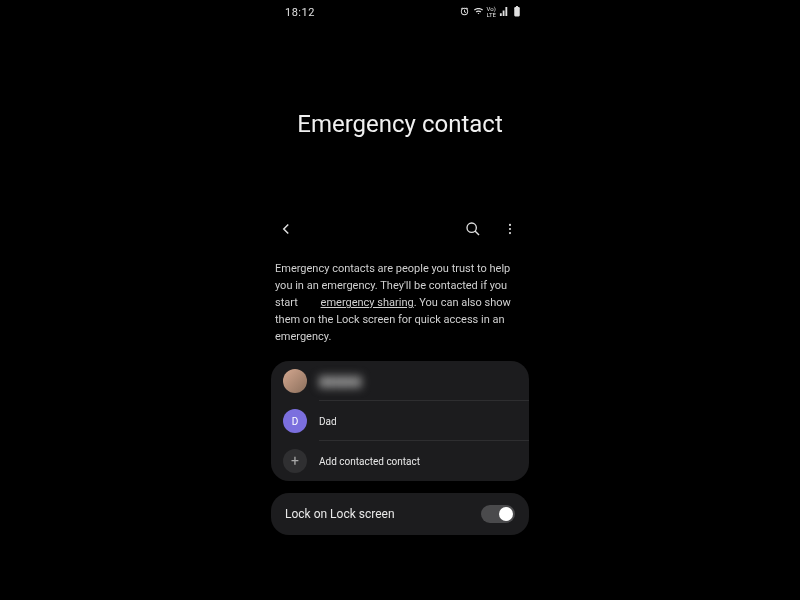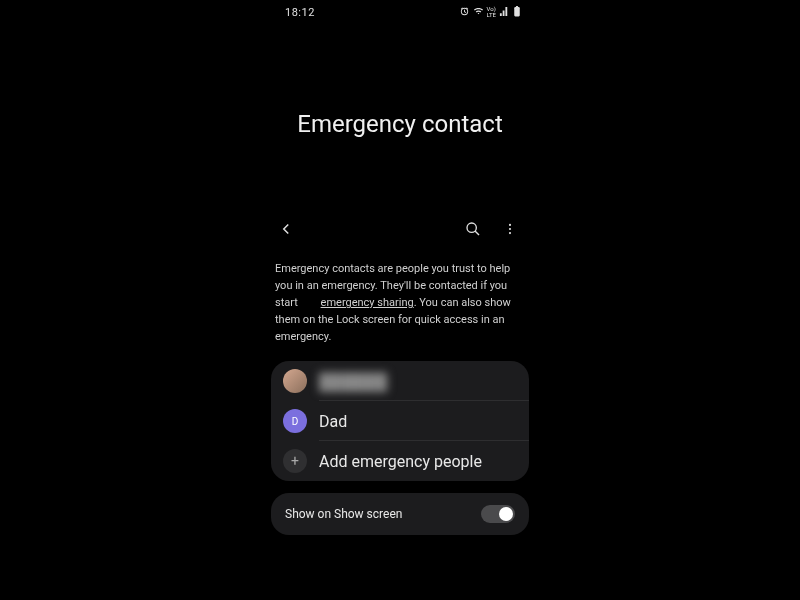--- a/index.html
+++ b/index.html
@@ -132,21 +132,21 @@
     }
     .avatar-photo-2 {
       background: linear-gradient(180deg, #f5d76e 0%, #e8a23d 60%, #3a6ea5 100%);
     }
     .avatar-plus {
       background: #2f2f31;
       color: #aaa;
       font-size: 14px;
     }
     .contact-name {
-      font-size: 16px;
+      font-size: 10px;
       color: #e8e8e8;
     }
     .contact-name.blurred {
       filter: blur(4px);
       color: #888;
     }
     .lock-card {
       background: #1c1c1e;
       border-radius: 18px;
       margin: 0 6px;
@@ -245,24 +245,24 @@
     <div class="contact-row">
       <div class="avatar avatar-photo-1"></div>
       <span class="contact-name blurred">██████</span>
     </div>
     <div class="contact-row">
       <div class="avatar avatar-letter">D</div>
       <span class="contact-name">Dad</span>
     </div>
     <div class="contact-row">
       <div class="avatar avatar-plus">+</div>
-      <span class="contact-name">Add emergency people</span>
+      <span class="contact-name">Add contacted contact</span>
     </div>
   </div>
 
   <div class="lock-card">
-    <span class="lock-label">Show on Show screen</span>
+    <span class="lock-label">Lock on Lock screen</span>
     <div class="toggle">
       <div class="toggle-knob"></div>
     </div>
   </div>
 
 </div>
 
 </body></html>

